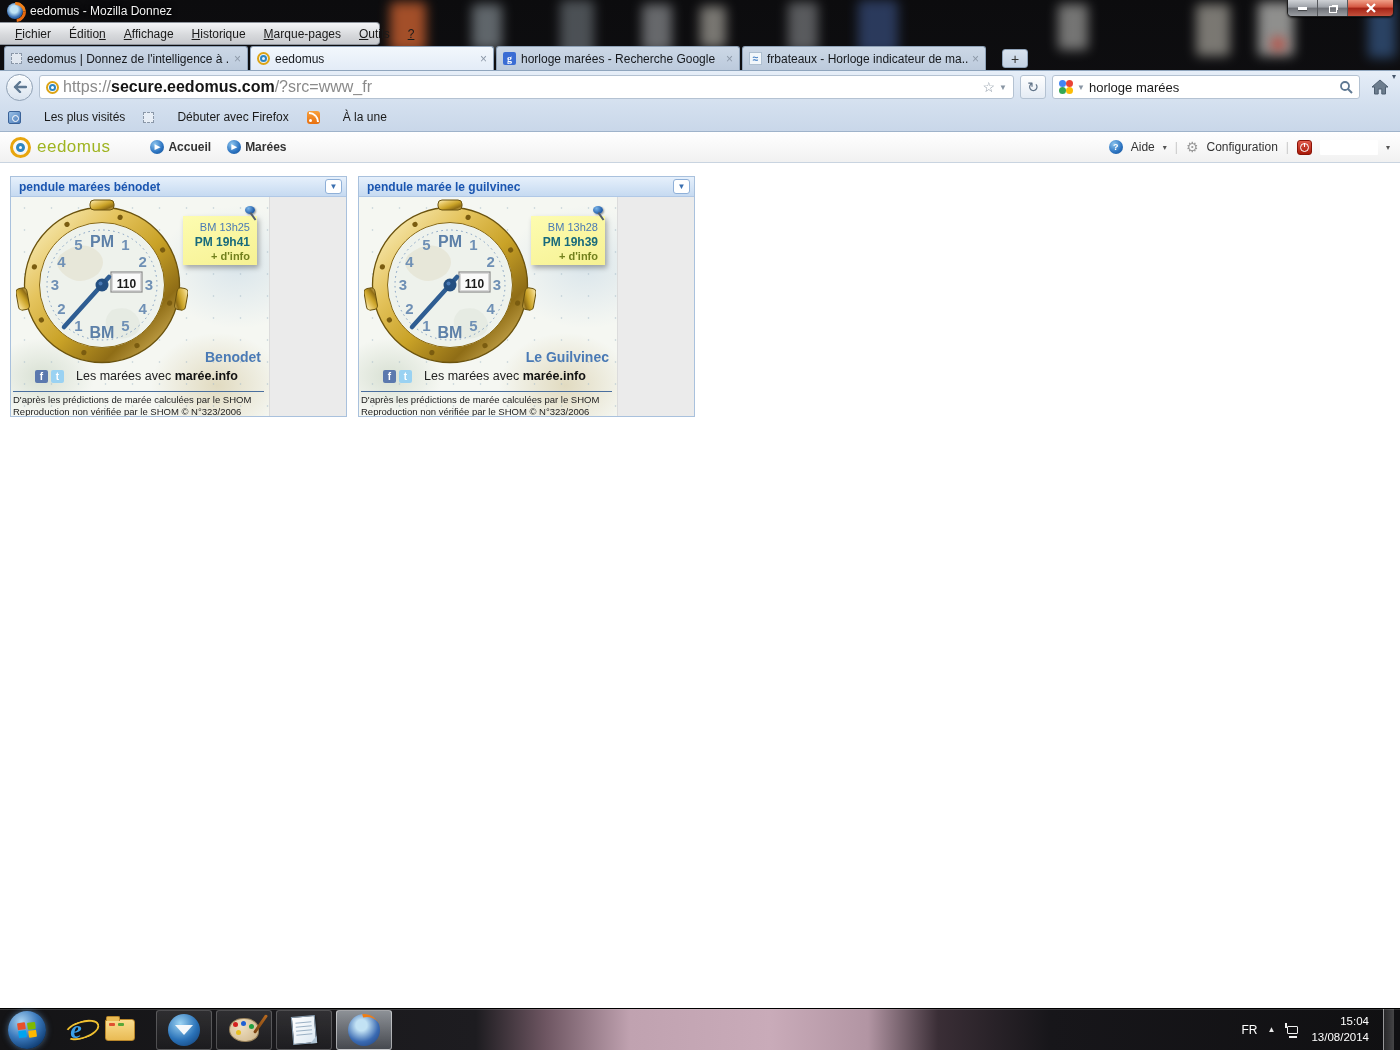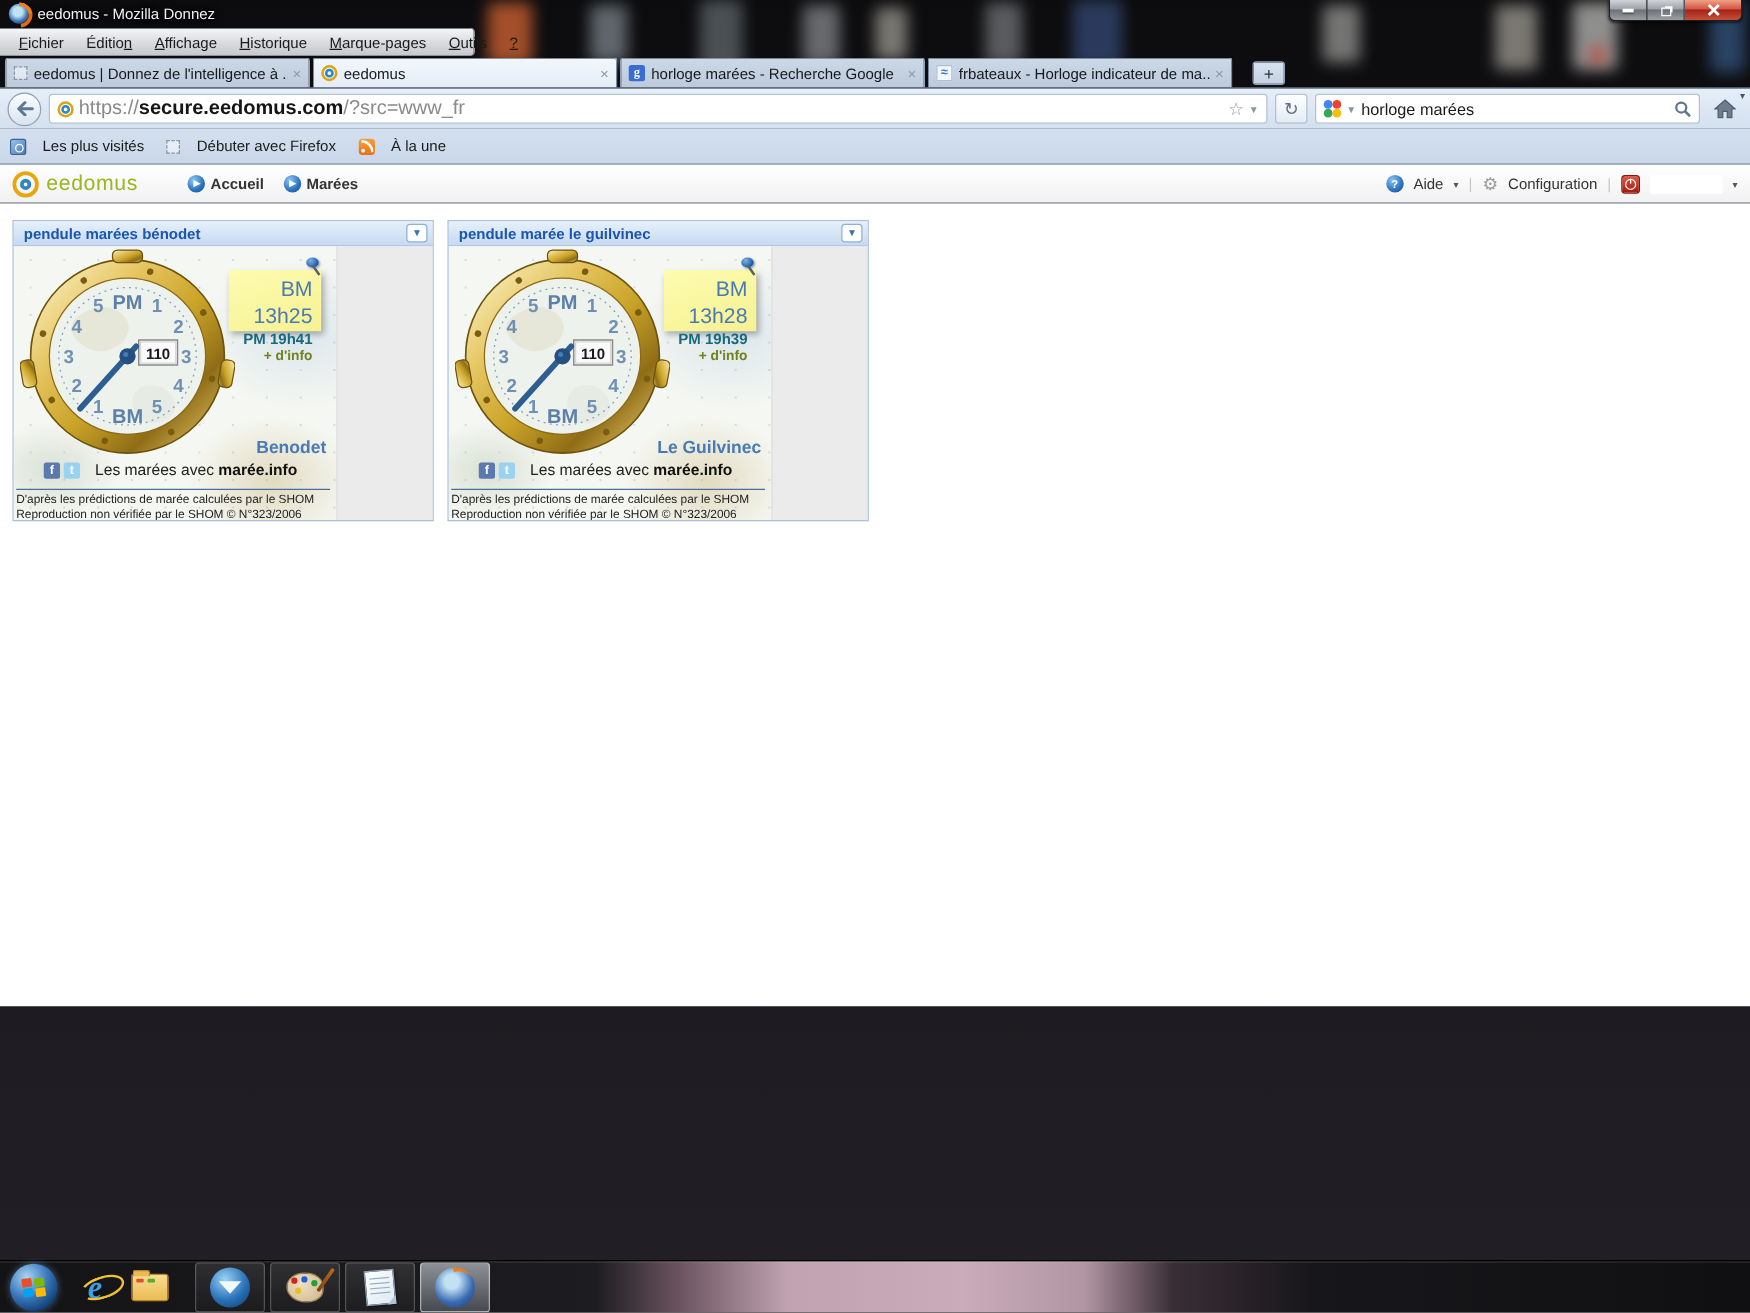--- a/index.html
+++ b/index.html
@@ -74,21 +74,21 @@
   .home-btn { width:28px; height:26px; border-radius:3px; flex:none; display:flex; align-items:center; justify-content:center;
     border:1px solid transparent; }
   .google-ball { width:14px; height:14px; position:relative; flex:none; }
   .google-ball i { position:absolute; width:7px; height:7px; border-radius:50%; }
   .overflow-chevron { position:absolute; right:4px; top:1px; font-size:8px; color:#46566a; }
 
   
   .bookmarksbar { position:absolute; left:0; top:103px; width:100%; height:29px;
     background:linear-gradient(180deg,#d4e0ef 0%,#c9d7e9 100%); border-bottom:1px solid #9fb3ca;
     display:flex; align-items:center; padding:0 8px; gap:18px; }
-  .bm-item { display:flex; align-items:center; gap:13px; font-size:12px; color:#1a1a1a; }
+  .bm-item { display:flex; align-items:center; gap:23px; font-size:12px; color:#1a1a1a; }
   .bm-ic-visited { width:13px; height:13px; border-radius:2px; background:linear-gradient(135deg,#9cc2e8,#4a7ab8); border:1px solid #3a6298; position:relative; }
   .bm-ic-visited::after { content:""; position:absolute; left:3px; top:3px; width:5px; height:5px; border-radius:50%; border:1.5px solid #fff; }
   .bm-ic-rss { width:13px; height:13px; border-radius:3px; background:linear-gradient(180deg,#f8a03c,#e87010); position:relative; }
   .bm-ic-rss::before { content:""; position:absolute; left:2px; bottom:2px; width:3px; height:3px; border-radius:50%; background:#fff; }
   .bm-ic-rss::after { content:""; position:absolute; left:2px; bottom:2px; width:8px; height:8px;
     border:2px solid #fff; border-left:none; border-bottom:none; border-radius:0 10px 0 0; }
 
   
   .sitebar { position:absolute; left:0; top:132px; width:100%; height:31px;
     background:linear-gradient(180deg,#ffffff 0%,#f1f1f1 100%); border-bottom:1px solid #c9d4e0;
@@ -104,21 +104,21 @@
   .help-orb { width:14px; height:14px; border-radius:50%; background:radial-gradient(circle at 35% 30%, #8cc4ee, #2a72c0 60%, #174e8c);
     color:#fff; font-size:9px; font-weight:bold; display:flex; align-items:center; justify-content:center; }
   .sep { color:#c8c8c8; }
   .power-ic { width:15px; height:15px; border-radius:3px; background:linear-gradient(180deg,#e05a4a,#a81808); display:flex; align-items:center; justify-content:center; position:relative; border:1px solid #8a1408; }
   .power-ic::before { content:""; width:7px; height:7px; border:1.5px solid #fff; border-radius:50%; }
   .power-ic::after { content:""; position:absolute; top:2px; left:50%; margin-left:-0.75px; width:1.5px; height:4px; background:#fff; }
   .redacted { width:58px; height:15px; background:#fff; border-radius:1px; }
   .chev { font-size:8px; color:#555; }
 
   
-  .page { position:absolute; left:0; top:163px; width:100%; height:642px; background:#fff; }
+  .page { position:absolute; left:0; top:163px; width:100%; height:845px; background:#fff; }
   .panel { position:absolute; top:13px; width:337px; height:241px; border:1px solid #a9c1dd; background:#ebebeb; }
   .panel.p1 { left:10px; } .panel.p2 { left:348px; margin-left:10px; }
   .panel-head { height:20px; background:linear-gradient(180deg,#e6f0fb 0%,#c6daf1 100%); border-bottom:1px solid #b0c8e6;
     display:flex; align-items:center; padding:0 4px 0 8px; }
   .panel-title { flex:1; font-size:12px; font-weight:bold; color:#1a55b0; }
   .panel-dd { width:17px; height:15px; background:#fff; border:1px solid #8fb0d8; border-radius:3px;
     display:flex; align-items:center; justify-content:center; font-size:8px; color:#3a6fb0; }
   .panel-body { position:relative; height:219px; display:flex; }
   .tide-img { position:relative; width:258px; height:219px; overflow:hidden; flex:none;
     background:
@@ -126,21 +126,21 @@
       radial-gradient(75px 55px at 12% 82%, rgba(213,222,208,.9), transparent 70%),
       radial-gradient(110px 85px at 88% 32%, rgba(210,224,233,.75), transparent 72%),
       #f5f7f2; }
   .dots { position:absolute; inset:0; opacity:.45;
     background-image:radial-gradient(circle,#a4bac8 .7px,transparent 1.2px); background-size:27px 22px; }
   .gray-fill { flex:1; background:#ebebeb; border-left:1px solid #dcdcdc; }
   .clock-svg { position:absolute; left:5px; top:2px; }
   .note { position:absolute; left:172px; top:19px; width:74px; height:49px; padding:5px 7px 0 0;
     background:linear-gradient(160deg,#fdfcb0 0%,#f6f193 100%); box-shadow:2px 3px 5px rgba(0,0,0,.3);
     text-align:right; line-height:1.25; }
-  .note-bm { font-size:17px; color:#4a7ab5; }
+  .note-bm { font-size:11px; color:#4a7ab5; }
   .note-pm { font-size:12px; font-weight:bold; color:#176a7c; }
   .note-more { font-size:11px; font-weight:bold; color:#72801d; }
   .pin { position:absolute; right:2px; top:-10px; width:10px; height:8px; border-radius:50%;
     background:radial-gradient(circle at 35% 30%, #7ab4e8, #1e5ba8 70%, #0d3468); box-shadow:1px 1px 2px rgba(0,0,0,.4); }
   .pin::after { content:""; position:absolute; left:7px; top:6px; width:1.5px; height:9px; background:#55606c; transform:rotate(-35deg); }
   .loc-label { position:absolute; top:152px; right:8px; font-size:14px; font-weight:bold; color:#4a7ab5; }
   .social-row { position:absolute; top:172px; left:24px; right:4px; display:flex; align-items:center; gap:3px; }
   .sq-ic { width:13px; height:13px; border-radius:2px; color:#fff; font-size:10px; font-weight:bold;
     display:flex; align-items:center; justify-content:center; flex:none; }
   .fb { background:#5b79ae; } .tw { background:#9ad2f2; }
@@ -571,15 +571,27 @@
         <i style="left:19px;top:5px;background:#20a040"></i>
           <i style="left:6px;top:11px;background:#e8c020"></i>
       </span>
     </div>
     <div class="tb-btn">
         <span class="notepad"></span>
       </div>
     <div class="tb-btn active">
         <span class="fox"></span>
       </div>
+    <div class="tray">
+      <span class="tray-lang">FR</span>
+      <span class="tray-arrow">▲</span>
+      <span class="net-ic">
+          <i></i>
+        </span>
+      <div class="tray-clock">
+        <div>15:04</div>
+        <div>13/08/2014</div>
+      </div>
+      <div class="show-desktop"></div>
+    </div>
   </div>
 
 </div>
 
 </body></html>

